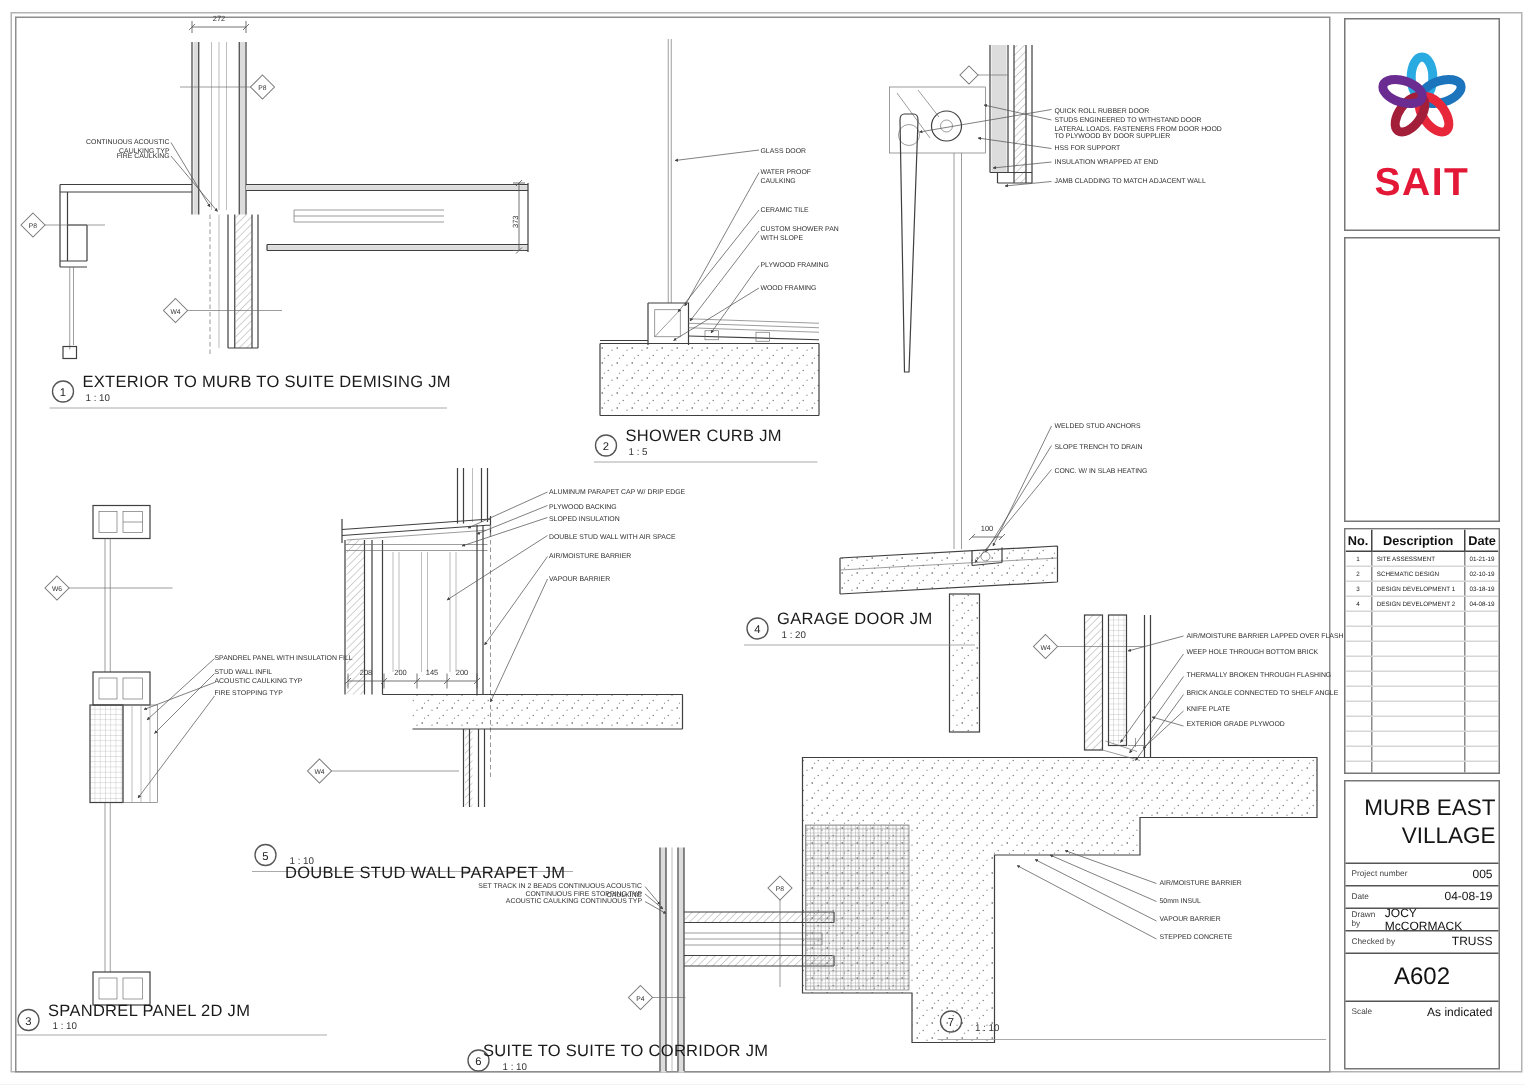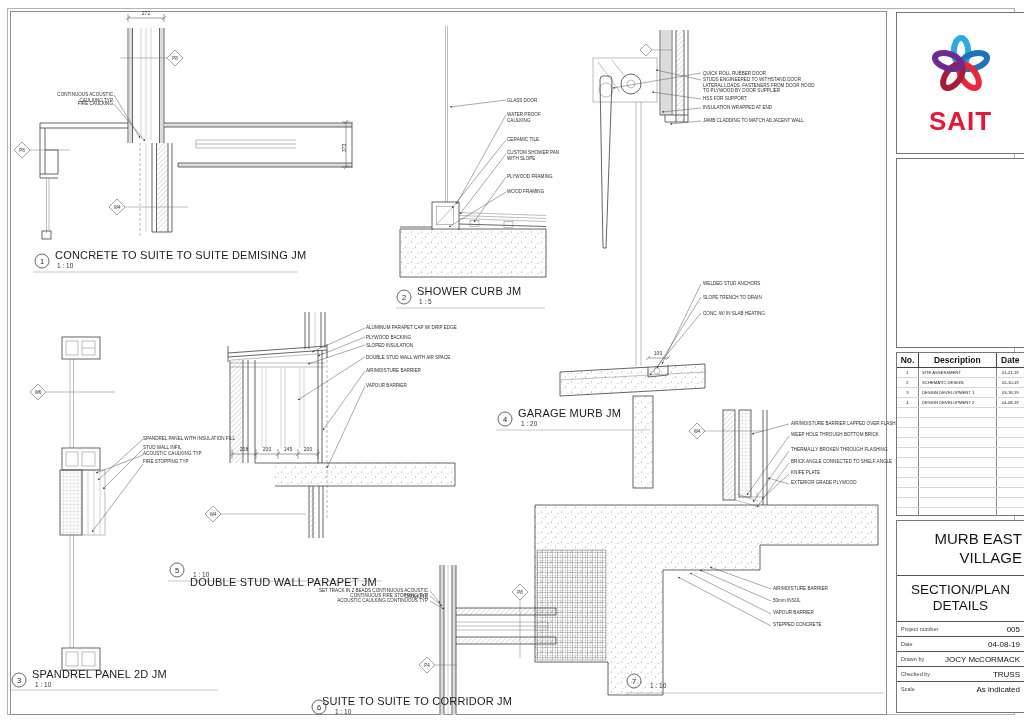--- a/index.html
+++ b/index.html
@@ -10,21 +10,21 @@
   .abs{position:absolute;z-index:2}
   .ann{font-size:4.6px;line-height:1.25;color:#2d2d2d;white-space:pre-line}
   .ar{text-align:right}
   .dim{font-size:5px;color:#333;text-align:center}
   .rot{transform:rotate(-90deg);transform-origin:0 0}
   .tagt{font-size:4.5px;color:#333;text-align:center;width:16px}
   .dnum{font-size:7.5px;color:#222;text-align:center;width:14px}
   .dtitle{font-size:11px;color:#1b1b1b;white-space:nowrap;letter-spacing:.2px}
   .dscale{font-size:6.5px;color:#333}
   
-  .tbx{position:absolute;left:896px;width:129px;border:1px solid #777;background:#fff;box-sizing:border-box;z-index:2}
+  .tbx{position:absolute;left:896px;width:104px;border:1px solid #777;background:#fff;box-sizing:border-box;z-index:2}
   .logo-box{top:12px;height:142px;display:flex;flex-direction:column;align-items:center;justify-content:center}
   .logo-word{font-size:26px;font-weight:700;color:#e31837;letter-spacing:1px;margin-top:-4px}
   .spare-box{top:158px;height:190px}
   .rev-box{top:352px;height:164px;overflow:hidden}
   .rev-box table{width:100%;border-collapse:collapse;table-layout:fixed}
   .rev-box th{font-size:8.5px;font-weight:700;color:#111;border-bottom:1px solid #444;border-right:1px solid #444;padding:2px 0;background:#fff}
   .rev-box th:last-child{border-right:none}
   .rev-box td{height:7px;font-size:4.2px;color:#222;border-bottom:1px solid #d6d6d6;border-right:1px solid #8a8a8a;overflow:hidden;white-space:nowrap}
   .rev-box td:last-child{border-right:none}
   .rev-box td.no,.rev-box td.date{text-align:center}
@@ -262,21 +262,21 @@
   </svg>
 
   <span class="abs ann ar" style="left:35px;top:92px;width:78px">CONTINUOUS ACOUSTIC CAULKING TYP</span>
   <span class="abs ann ar" style="left:35px;top:101px;width:78px">FIRE CAULKING</span>
   <span class="abs dim" style="left:136px;top:10px;width:20px">272</span>
   <span class="abs dim rot" style="left:341px;top:152px">373</span>
   <span class="abs tagt" style="left:167px;top:56px">P8</span>
   <span class="abs tagt" style="left:14px;top:148px">P8</span>
   <span class="abs tagt" style="left:109px;top:205px">W4</span>
   <span class="abs dnum" style="left:35px;top:257px">1</span>
-  <span class="abs dtitle" style="left:55px;top:249px">CONCRETE TO SUITE TO SUITE DEMISING JM</span>
+  <span class="abs dtitle" style="left:55px;top:249px">EXTERIOR TO MURB TO SUITE DEMISING JM</span>
   <span class="abs dscale" style="left:57px;top:262px">1 : 10</span>
 
   <span class="abs ann" style="left:507px;top:98px">GLASS DOOR</span>
   <span class="abs ann" style="left:507px;top:112px">WATER PROOF
 CAULKING</span>
   <span class="abs ann" style="left:507px;top:137px">CERAMIC TILE</span>
   <span class="abs ann" style="left:507px;top:150px">CUSTOM SHOWER PAN
 WITH SLOPE</span>
   <span class="abs ann" style="left:507px;top:174px">PLYWOOD FRAMING</span>
   <span class="abs ann" style="left:507px;top:189px">WOOD FRAMING</span>
@@ -289,21 +289,21 @@
 LATERAL LOADS. FASTENERS FROM DOOR HOOD
 TO PLYWOOD BY DOOR SUPPLIER</span>
   <span class="abs ann" style="left:703px;top:96px">HSS FOR SUPPORT</span>
   <span class="abs ann" style="left:703px;top:105px">INSULATION WRAPPED AT END</span>
   <span class="abs ann" style="left:703px;top:118px">JAMB CLADDING TO MATCH ADJACENT WALL</span>
   <span class="abs ann" style="left:703px;top:281px">WELDED STUD ANCHORS</span>
   <span class="abs ann" style="left:703px;top:295px">SLOPE TRENCH TO DRAIN</span>
   <span class="abs ann" style="left:703px;top:311px">CONC. W/ IN SLAB HEATING</span>
   <span class="abs dim" style="left:648px;top:350px;width:20px">100</span>
   <span class="abs dnum" style="left:498px;top:415px">4</span>
-  <span class="abs dtitle" style="left:518px;top:407px">GARAGE MURB JM</span>
+  <span class="abs dtitle" style="left:518px;top:407px">GARAGE DOOR JM</span>
   <span class="abs dscale" style="left:521px;top:420px">1 : 20</span>
 
   <span class="abs tagt" style="left:30px;top:390px">W6</span>
   <span class="abs ann" style="left:143px;top:436px">SPANDREL PANEL WITH INSULATION FILL</span>
   <span class="abs ann" style="left:143px;top:445px">STUD WALL INFIL</span>
   <span class="abs ann" style="left:143px;top:451px">ACOUSTIC CAULKING TYP</span>
   <span class="abs ann" style="left:143px;top:459px">FIRE STOPPING TYP</span>
   <span class="abs dnum" style="left:12px;top:676px">3</span>
   <span class="abs dtitle" style="left:32px;top:668px">SPANDREL PANEL 2D JM</span>
   <span class="abs dscale" style="left:35px;top:681px">1 : 10</span>
@@ -450,35 +450,35 @@
             <td class="no"></td>
             <td class="description"></td>
             <td class="date"></td>
           </tr>
         </tbody>
     </table>
   </div>
 
   <div class="tbx info-box">
     <div class="tb-name">MURB EAST VILLAGE</div>
-    <div class="tb-title">SECTION/PLAN DETAILS</div>
     <div class="tb-field">
       <span class="fl">Project number</span>
       <span class="fv">005</span>
     </div>
     <div class="tb-field">
       <span class="fl">Date</span>
       <span class="fv">04-08-19</span>
     </div>
     <div class="tb-field">
       <span class="fl">Drawn by</span>
       <span class="fv">JOCY McCORMACK</span>
     </div>
     <div class="tb-field">
       <span class="fl">Checked by</span>
       <span class="fv">TRUSS</span>
     </div>
+    <div class="tb-num">A602</div>
     <div class="tb-field">
       <span class="fl">Scale</span>
       <span class="fv">As indicated</span>
     </div>
   </div>
 </div>
 
 </body></html>

